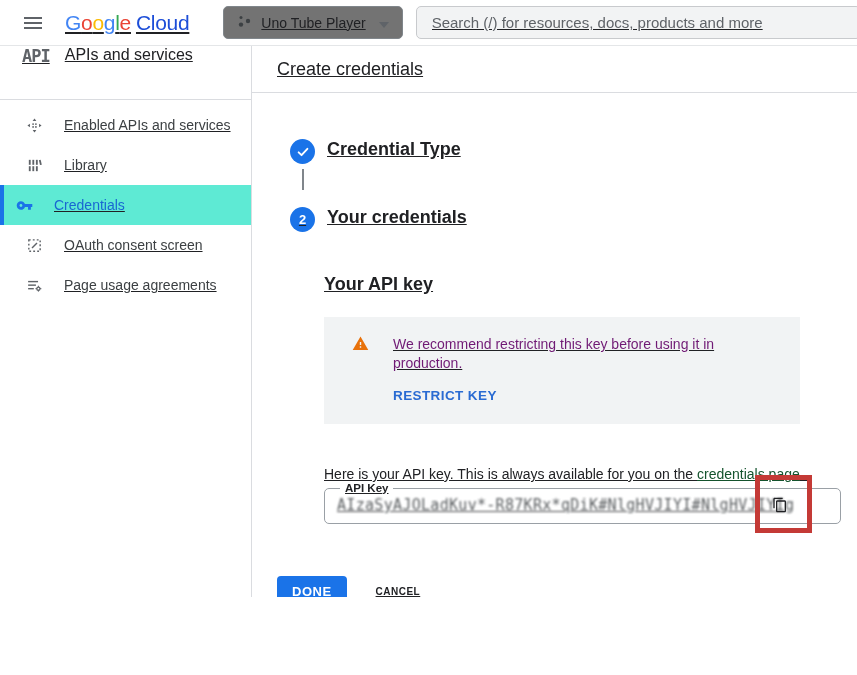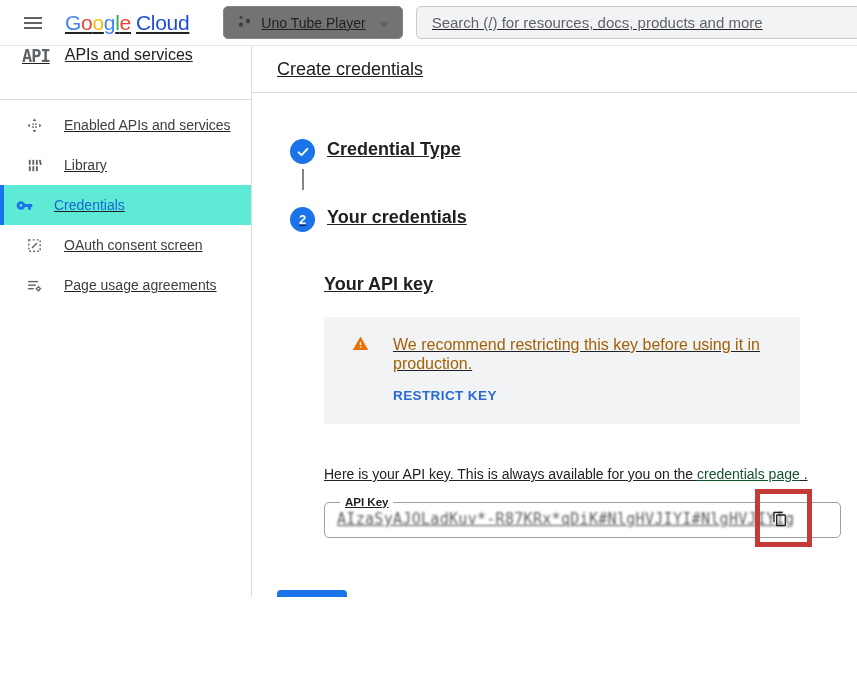--- a/index.html
+++ b/index.html
@@ -44,28 +44,28 @@
   .step-row { display:flex; align-items:flex-start; gap:12px; }
   .step-circle { width:25px; height:25px; border-radius:50%; background:#1a73e8; color:#fff; display:flex;
     align-items:center; justify-content:center; font-size:13px; font-weight:bold; flex:0 0 25px; }
   .step-label { font-size:18px; font-weight:600; color:#202124; }
   .connector { width:2px; height:21px; background:#80868b; margin:5px 0 17px 12px; }
 
   .section { margin-left:34px; }
   .section-heading { font-size:18px; font-weight:600; color:#202124; margin-top:42px; }
 
   .warning-box { margin-top:22px; width:476px; background:#f1f3f4; padding:18px 20px 20px 28px; display:flex; gap:24px; }
-  .warning-text { font-size:16px; color:#a16207; line-height:19px; }
+  .warning-text { font-size:14px; color:#701a75; line-height:19px; }
   .restrict-btn { display:inline-block; margin-top:15px; background:none; border:none; padding:0; cursor:pointer;
     font-family:inherit; font-size:13.5px; font-weight:bold; color:#2a6bd2; letter-spacing:0.4px; }
 
   .key-info { margin-top:42px; font-size:14px; color:#202124; }
   .key-info a { color:#14532d; text-decoration:underline; cursor:pointer; }
 
-  .field-row { position:relative; margin-top:14px; width:473px; height:44px; }
+  .field-row { position:relative; width:473px; height:44px; }
   .api-fieldset { width:473px; height:42px; border:1px solid #9aa0a6; border-radius:5px; padding:0 46px 0 12px; }
   .api-fieldset legend { font-size:11.5px; font-weight:600; color:#202124; padding:0 5px; margin-left:3px; }
   .key-value { display:block; margin-top:2px; font-family:"DejaVu Sans Mono", monospace; font-size:15px; color:#3c4043;
     white-space:nowrap; overflow:hidden; filter:blur(0.8px); opacity:0.85; letter-spacing:0.3px; }
   .copy-btn { position:absolute; left:441px; top:9px; width:30px; height:30px; background:none; border:none;
     display:flex; align-items:center; justify-content:center; cursor:pointer; }
   .red-box { position:absolute; left:431px; top:-7px; width:57px; height:58px; border:5px solid #c43a36; pointer-events:none; }
 
   .actions { display:flex; align-items:center; gap:27px; margin-top:50px; margin-left:-47px; }
   .done-btn { background:#1a73e8; color:#fff; border:none; border-radius:4px; padding:8px 15px;

